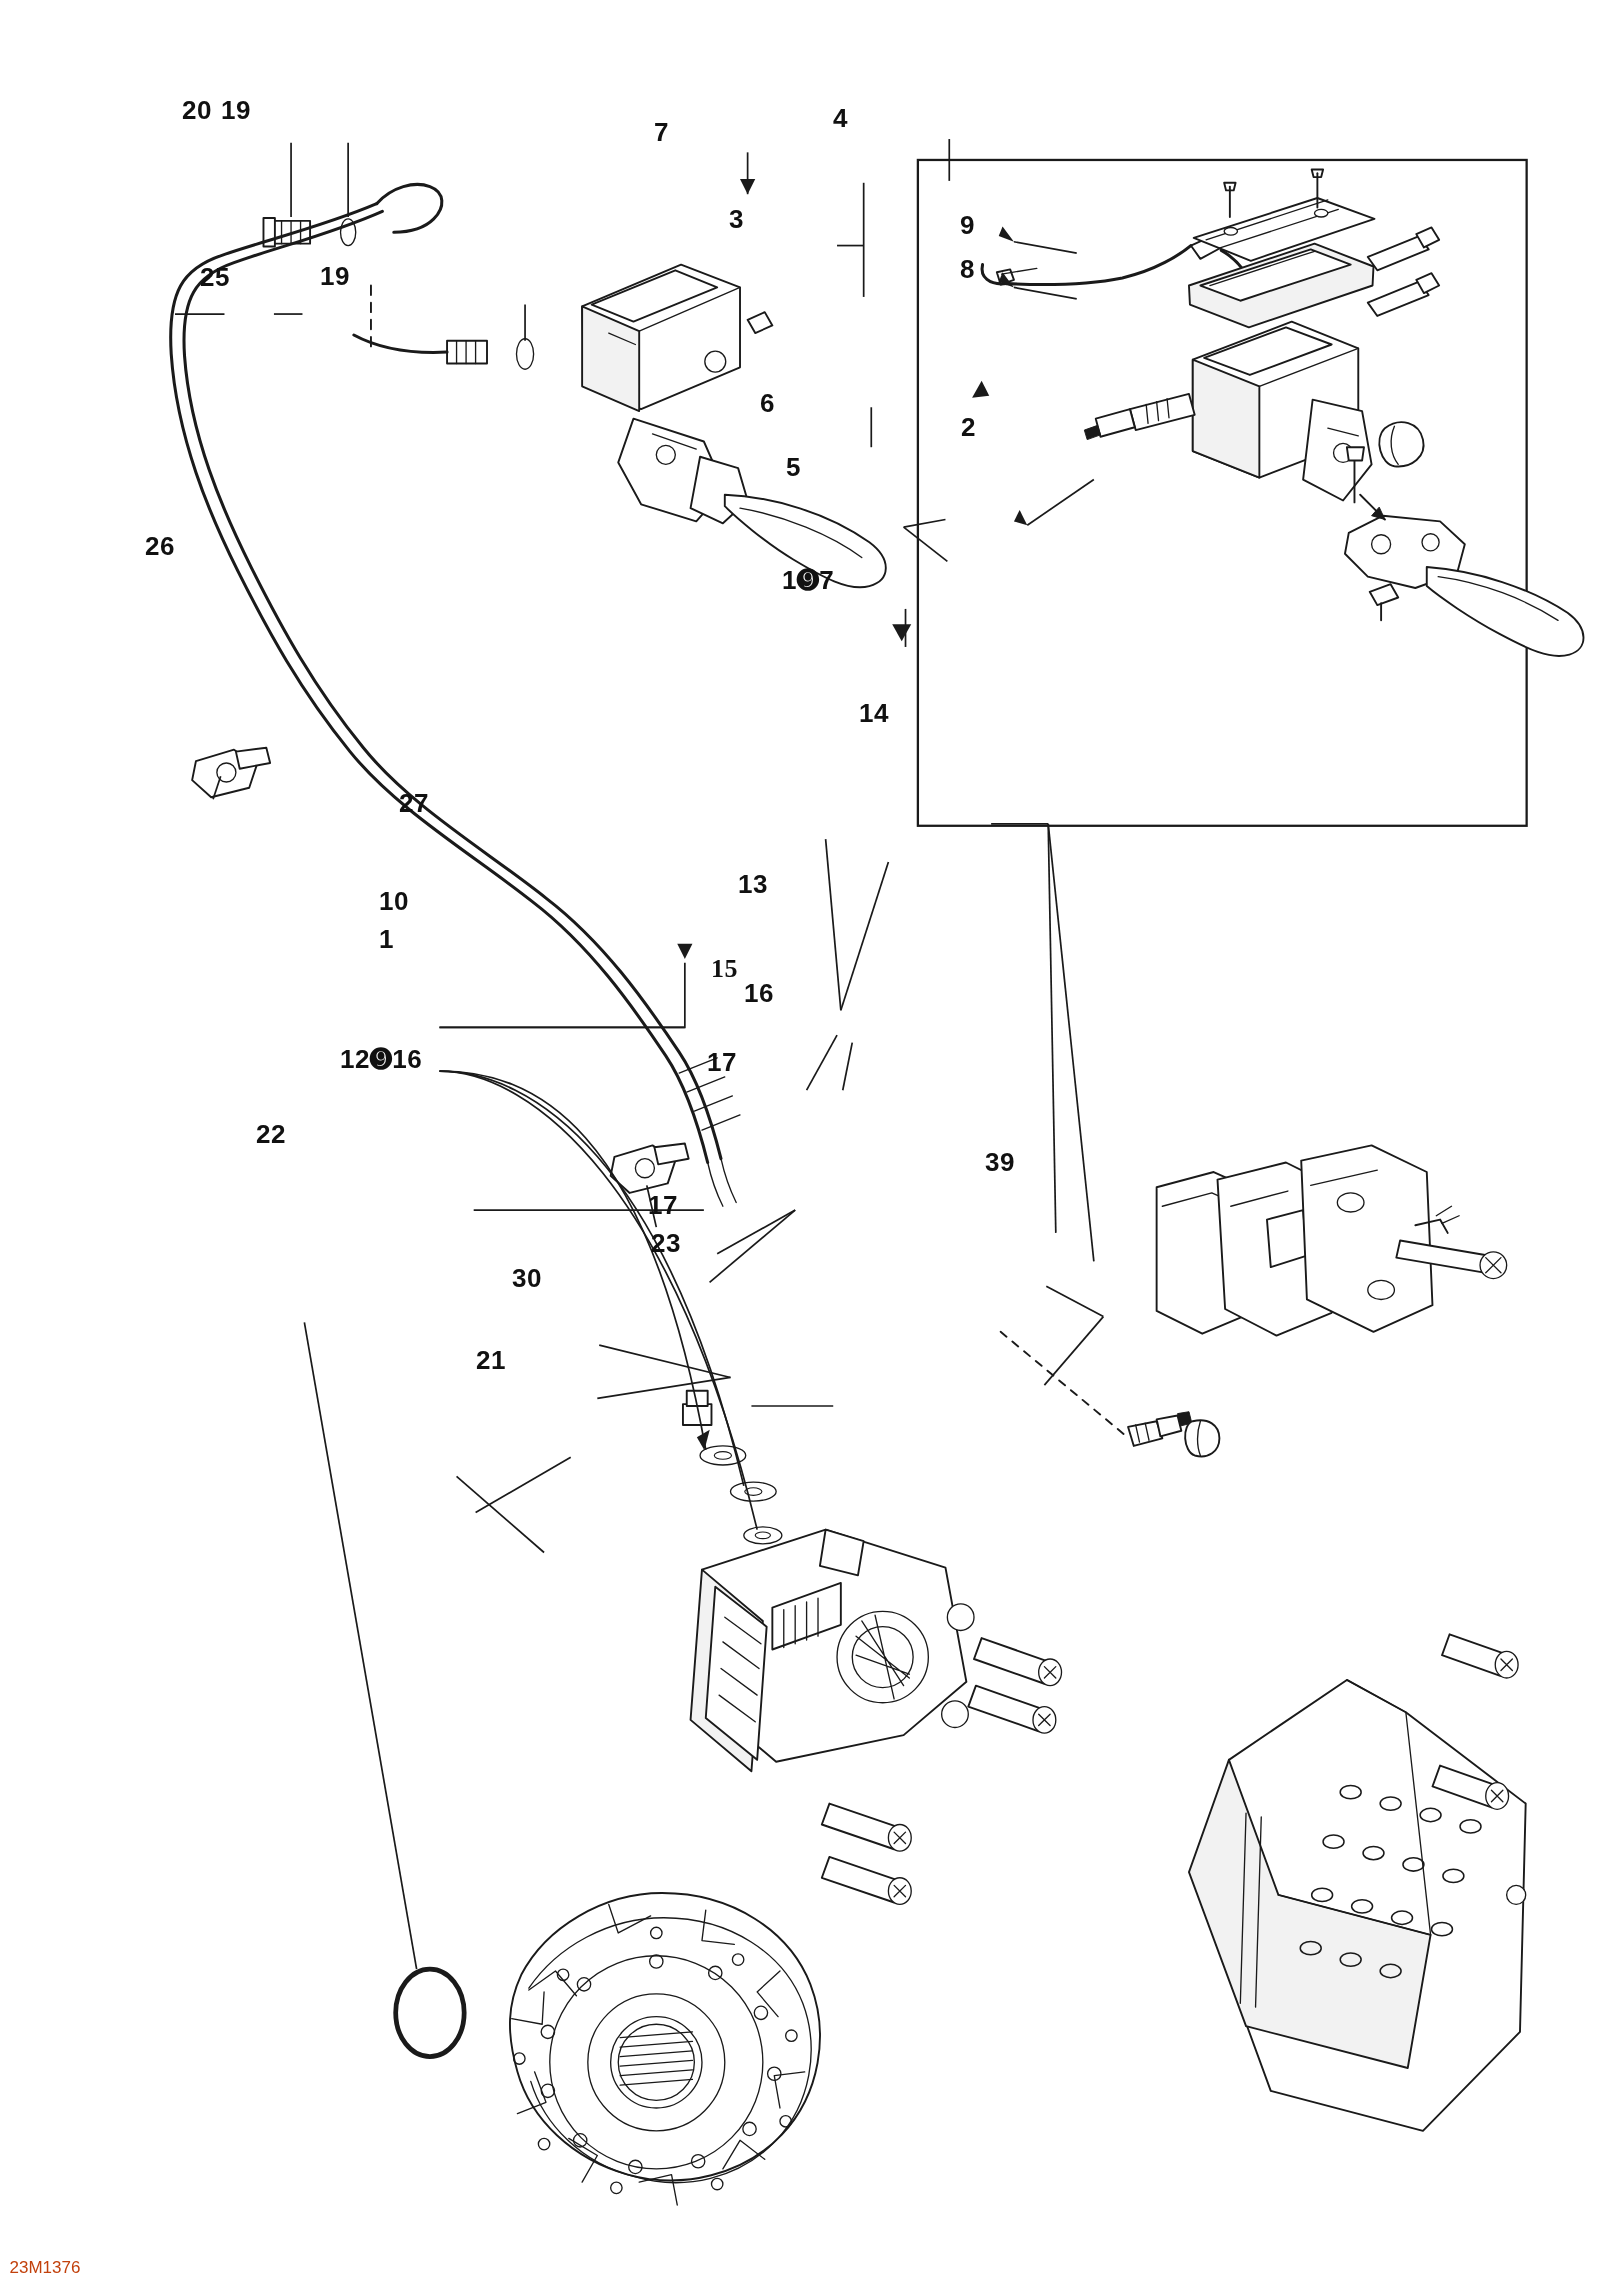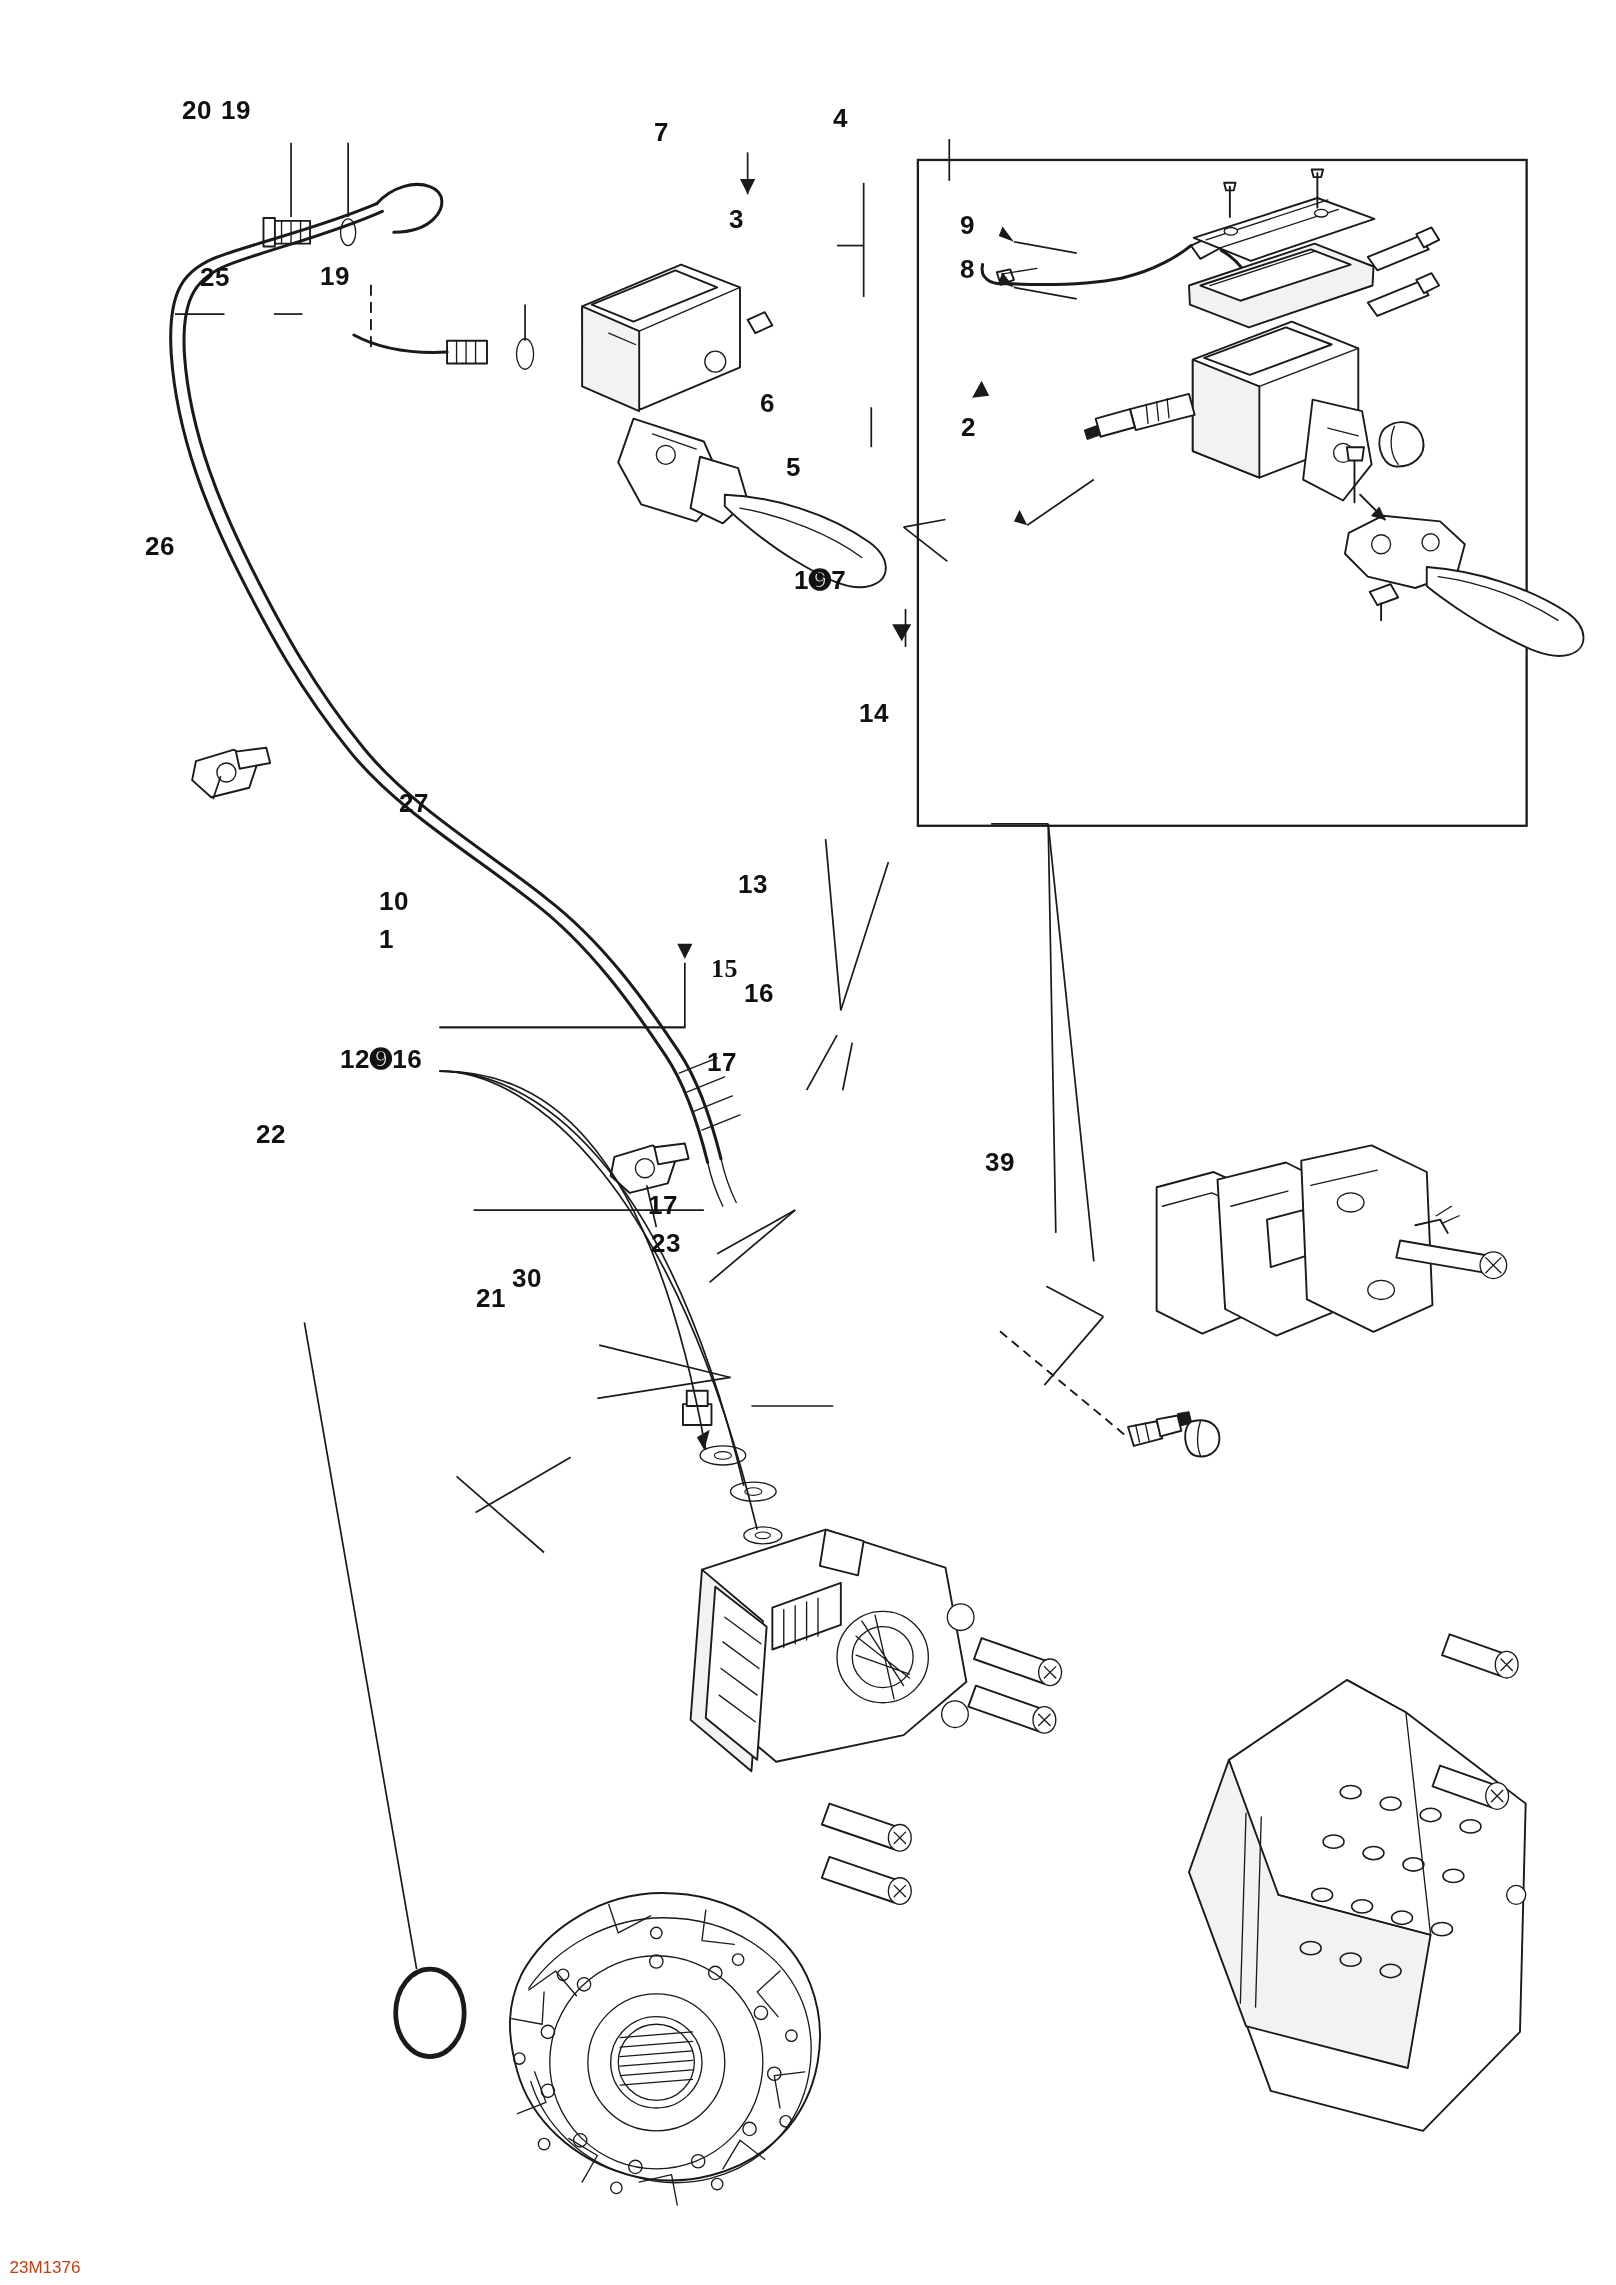--- a/index.html
+++ b/index.html
@@ -331,36 +331,36 @@
   <div class="lbl" style="left:221px;top:95px;">19</div>
   <div class="lbl" style="left:320px;top:261px;">19</div>
   <div class="lbl" style="left:200px;top:262px;">25</div>
   <div class="lbl" style="left:145px;top:531px;">26</div>
   <div class="lbl" style="left:399px;top:788px;">27</div>
   <div class="lbl" style="left:379px;top:886px;">10</div>
   <div class="lbl" style="left:379px;top:924px;">1</div>
   <div class="lbl" style="left:340px;top:1044px;">12➒16</div>
   <div class="lbl" style="left:256px;top:1119px;">22</div>
   <div class="lbl" style="left:512px;top:1263px;">30</div>
-  <div class="lbl" style="left:476px;top:1283px;">21</div>
+  <div class="lbl" style="left:476px;top:1345px;">21</div>
   <div class="lbl" style="left:707px;top:1047px;">17</div>
   <div class="lbl" style="left:648px;top:1190px;">17</div>
   <div class="lbl" style="left:859px;top:698px;">14</div>
   <div class="lbl" style="left:738px;top:869px;">13</div>
   <div class="lbl" style="left:711px;top:954px;font-family:Liberation Serif, serif;">15</div>
   <div class="lbl" style="left:744px;top:954px;margin-top:24px;">16</div>
   <div class="lbl" style="left:651px;top:1228px;">23</div>
   <div class="lbl" style="left:985px;top:1147px;">39</div>
 
   <div class="lbl" style="left:654px;top:117px;">7</div>
   <div class="lbl" style="left:833px;top:103px;">4</div>
   <div class="lbl" style="left:729px;top:204px;">3</div>
   <div class="lbl" style="left:960px;top:210px;">9</div>
   <div class="lbl" style="left:960px;top:254px;">8</div>
   <div class="lbl" style="left:760px;top:388px;">6</div>
   <div class="lbl" style="left:786px;top:452px;">5</div>
   <div class="lbl" style="left:961px;top:412px;">2</div>
-  <div class="lbl" style="left:782px;top:565px;margin-left:12px;">1➒7</div>
+  <div class="lbl" style="left:782px;top:565px;">1➒7</div>
 
   <div class="code" style="left:9.5px;top:2258px;">23M1376</div>
 
 </div>
 
 
 </body></html>

